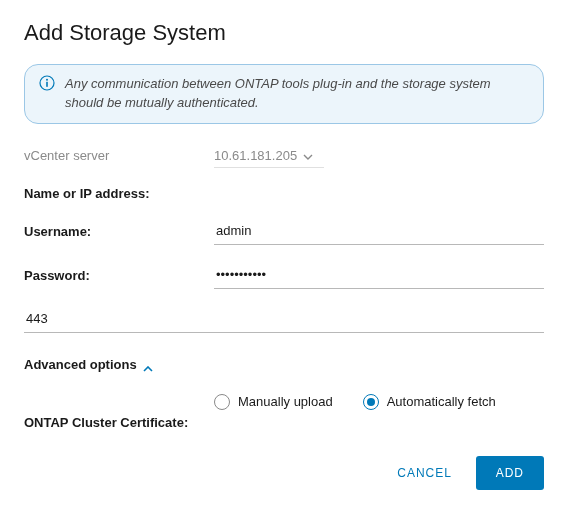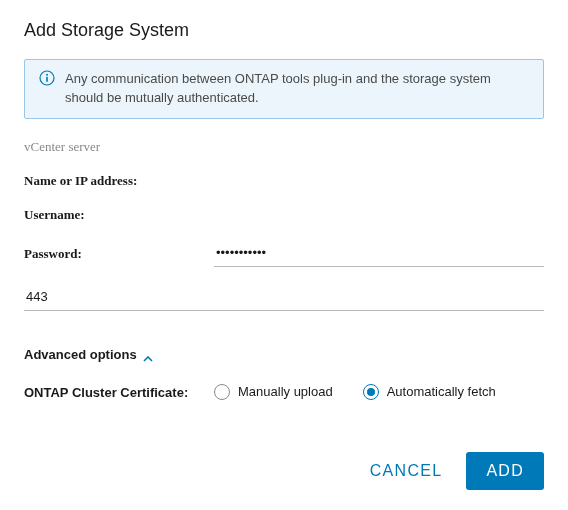--- a/index.html
+++ b/index.html
@@ -6,50 +6,50 @@
   body {
     font-family: -apple-system, BlinkMacSystemFont, "Segoe UI", Arial, sans-serif;
     font-size: 13px;
     color: #1a1a1a;
     background: #fff;
     width: 568px;
     height: 510px;
     padding: 20px 24px;
   }
   h1 {
-    font-size: 18px;
+    font-size: 22px;
     font-weight: 400;
     color: #1a1a1a;
     margin-bottom: 18px;
   }
   .info-box {
     background: #ecf5fb;
     border: 1px solid #9bc7e6;
-    border-radius: 2px;
+    border-radius: 14px;
     padding: 10px 14px;
     display: flex;
     align-items: flex-start;
     gap: 10px;
     margin-bottom: 20px;
+    font-style: italic;
   }
   .info-box .icon svg { display: block; }
   .info-box .text {
     color: #4a4a4a;
     line-height: 1.45;
   }
   .form-row {
     display: flex;
     align-items: center;
     margin-bottom: 18px;
   }
   .form-row .label {
     width: 190px;
     color: #1a1a1a;
     font-weight: 600;
-    font-family: Liberation Serif, serif;
   }
   .form-row.muted .label {
     color: #8a8a8a;
     font-weight: 400;
   }
   .form-row .field {
     flex: 1;
   }
   .select-trigger {
     display: inline-flex;
@@ -73,31 +73,32 @@
     background: transparent;
   }
   .adv-toggle {
     display: inline-flex;
     align-items: flex-end;
     gap: 6px;
     font-weight: 600;
     color: #1a1a1a;
     cursor: pointer;
     margin-bottom: 22px;
-    margin-top: 18px;
+    margin-top: 6px;
   }
   .adv-toggle svg { display: block; }
   .adv-row {
     display: flex;
     align-items: flex-start;
   }
   .adv-row .label {
     width: 190px;
     font-weight: 600;
     line-height: 1.4;
+    margin-top: 20px;
   }
   .radio-group {
     display: flex;
     gap: 30px;
     align-items: center;
   }
   .radio-opt {
     display: inline-flex;
     align-items: center;
     gap: 8px;
@@ -124,21 +125,21 @@
     position: absolute;
     bottom: 20px;
     right: 24px;
     display: flex;
     gap: 18px;
     align-items: center;
   }
   .btn {
     text-transform: uppercase;
     letter-spacing: 0.08em;
-    font-size: 16px;
+    font-size: 12px;
     font-weight: 400;
     padding: 10px 20px;
     border-radius: 3px;
     cursor: pointer;
     border: none;
   }
   .btn-primary {
     background: #0079b8;
     color: #fff;
     text-align: center;
@@ -162,28 +163,41 @@
       <circle cx="8" cy="8" r="7" fill="none" stroke="#0079b8" stroke-width="1.2"></circle>
       <circle cx="8" cy="4.8" r="1" fill="#0079b8"></circle>
       <rect x="7.2" y="6.8" width="1.6" height="5" fill="#0079b8"></rect>
     </svg>
   </span>
   <div class="text">Any communication between ONTAP tools plug-in and the storage system should be mutually authenticated.</div>
 </div>
 
 <div class="form-row muted">
   <div class="label">vCenter server</div>
+  <div class="field">
+    <div class="select-trigger">
+      <span>10.61.181.205</span>
+      <span>
+        <svg width="10" height="6" viewBox="0 0 10 6">
+            <path d="M1 1 L5 5 L9 1" fill="none" stroke="#8a8a8a" stroke-width="1.4"></path>
+          </svg>
+      </span>
+    </div>
+  </div>
 </div>
 
 <div class="form-row">
   <div class="label">Name or IP address:</div>
 </div>
 
 <div class="form-row">
   <div class="label">Username:</div>
+  <div class="field">
+    <input type="text" value="admin" style="">
+  </div>
 </div>
 
 <div class="form-row">
   <div class="label">Password:</div>
   <div class="field">
     <input type="text" value="•••••••••••" style="">
   </div>
 </div>
 
 <div class="form-row">

